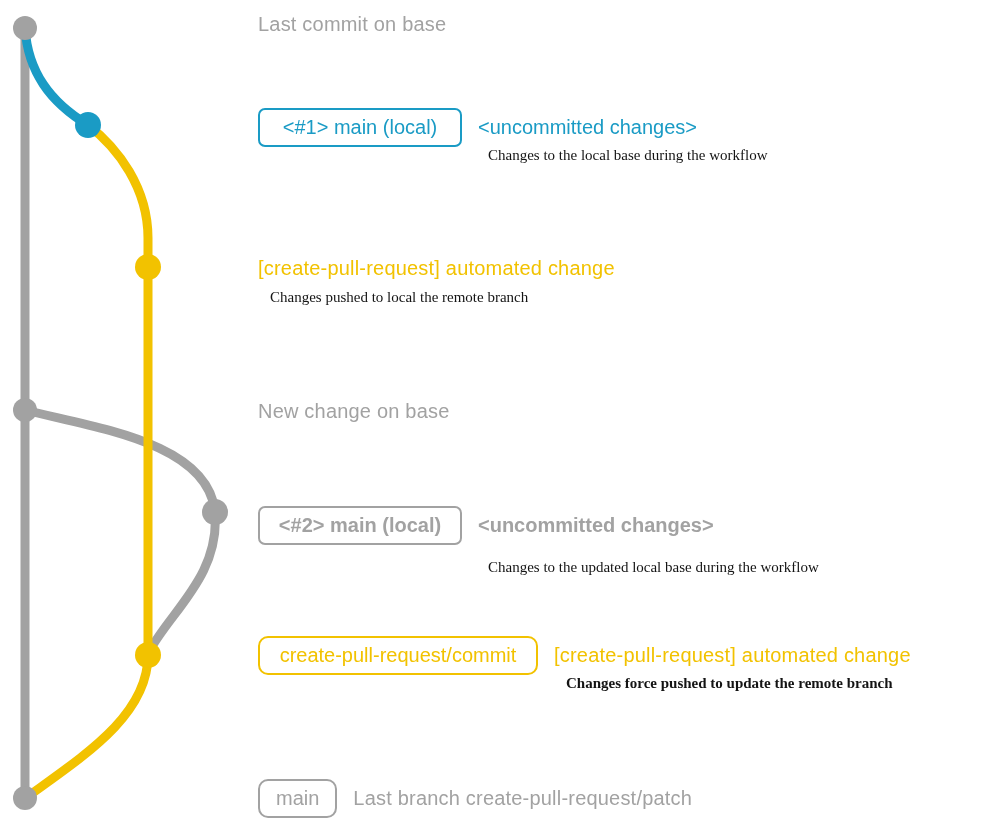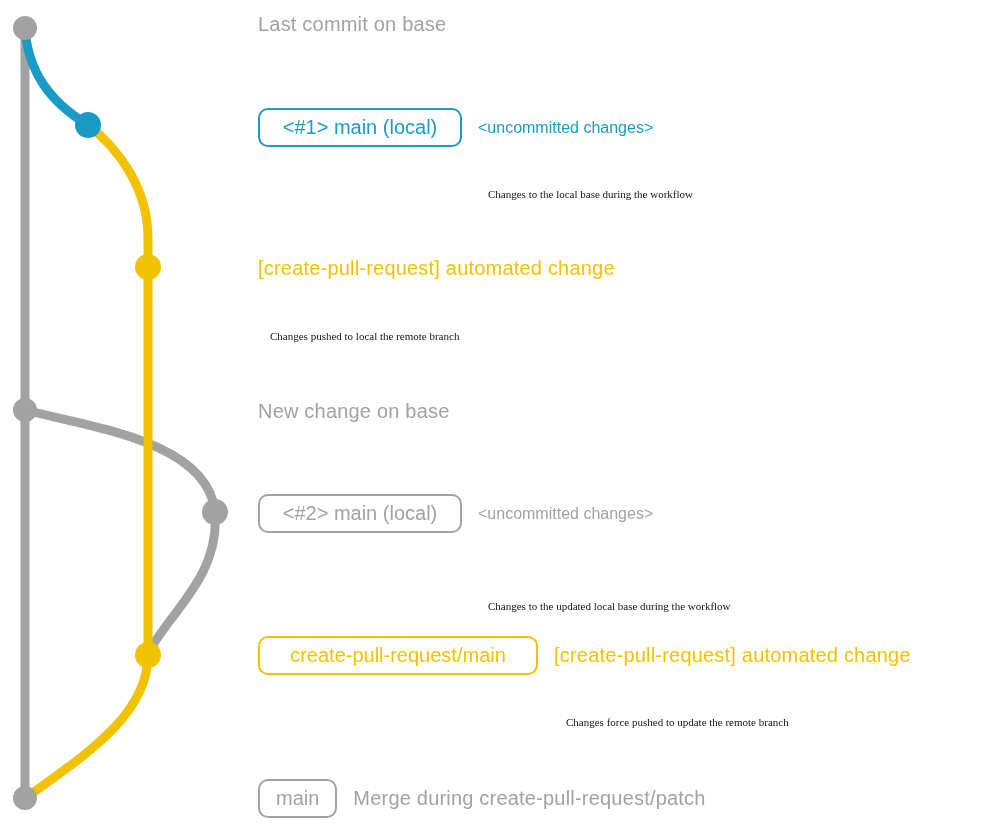--- a/index.html
+++ b/index.html
@@ -28,29 +28,28 @@
     padding: 6px 18px;
     text-align: center;
     white-space: nowrap;
   }
   .row {
     display: flex;
     align-items: center;
     gap: 16px;
     white-space: nowrap;
   }
-  .status-text { font-size: 16px; white-space: nowrap; }
+  .status-text { font-size: 20px; white-space: nowrap; }
   .serif-desc {
     font-family: "Liberation Serif", serif;
-    font-size: 11px;
+    font-size: 15px;
     color: #141414;
     white-space: nowrap;
-    margin-top: 41px;
   }
-  .min-204 { min-width: 204px; }
+  .min-204 { min-width: 204px; border-radius: 7px; }
   .min-280 { min-width: 280px; }
   .pad-small { padding: 6px 16px; }
 </style>
 </head>
 <body>
 
 <div class="canvas">
 
   <svg class="graph-svg" width="250" height="827" viewBox="0 0 250 827">
     <path d="M25 28 L25 798" fill="none" stroke-width="9" stroke-linecap="round" stroke="#a2a2a2"></path>
@@ -74,30 +73,30 @@
     <div class="badge min-204" style="color: rgb(26, 155, 197);">&lt;#1&gt; main (local)</div>
     <div class="status-text" style="color: rgb(26, 155, 197);">&lt;uncommitted changes&gt;</div>
   </div>
   <div class="abs serif-desc" style="left:488px; top:147px;">Changes to the local base during the workflow</div>
 
   <div class="abs heading" style="left: 258px; top: 257px; color: rgb(242, 194, 0);">[create-pull-request] automated change</div>
   <div class="abs serif-desc" style="left:270px; top:289px;">Changes pushed to local the remote branch</div>
 
   <div class="abs heading" style="left: 258px; top: 400px; color: rgb(162, 162, 162);">New change on base</div>
 
-  <div class="abs row" style="left:258px; top:494px;">
+  <div class="abs row" style="left:258px; top:506px;font-weight:bold;">
     <div class="badge min-204" style="color: rgb(162, 162, 162);">&lt;#2&gt; main (local)</div>
     <div class="status-text" style="color: rgb(162, 162, 162);">&lt;uncommitted changes&gt;</div>
   </div>
   <div class="abs serif-desc" style="left:488px; top:559px;">Changes to the updated local base during the workflow</div>
 
   <div class="abs row" style="left:258px; top:636px;">
-    <div class="badge min-280" style="color: rgb(242, 194, 0);">create-pull-request/main</div>
+    <div class="badge min-280" style="color: rgb(242, 194, 0);">create-pull-request/commit</div>
     <div class="heading" style="color: rgb(242, 194, 0);">[create-pull-request] automated change</div>
   </div>
-  <div class="abs serif-desc" style="left:566px; top:675px;">Changes force pushed to update the remote branch</div>
+  <div class="abs serif-desc" style="left:566px; top:675px;font-weight:bold;">Changes force pushed to update the remote branch</div>
 
   <div class="abs row" style="left:258px; top:779px;">
     <div class="badge pad-small" style="color: rgb(162, 162, 162);">main</div>
-    <div class="heading" style="color: rgb(162, 162, 162);">Merge during create-pull-request/patch</div>
+    <div class="heading" style="color: rgb(162, 162, 162);">Last branch create-pull-request/patch</div>
   </div>
 
 </div>
 
 </body></html>

